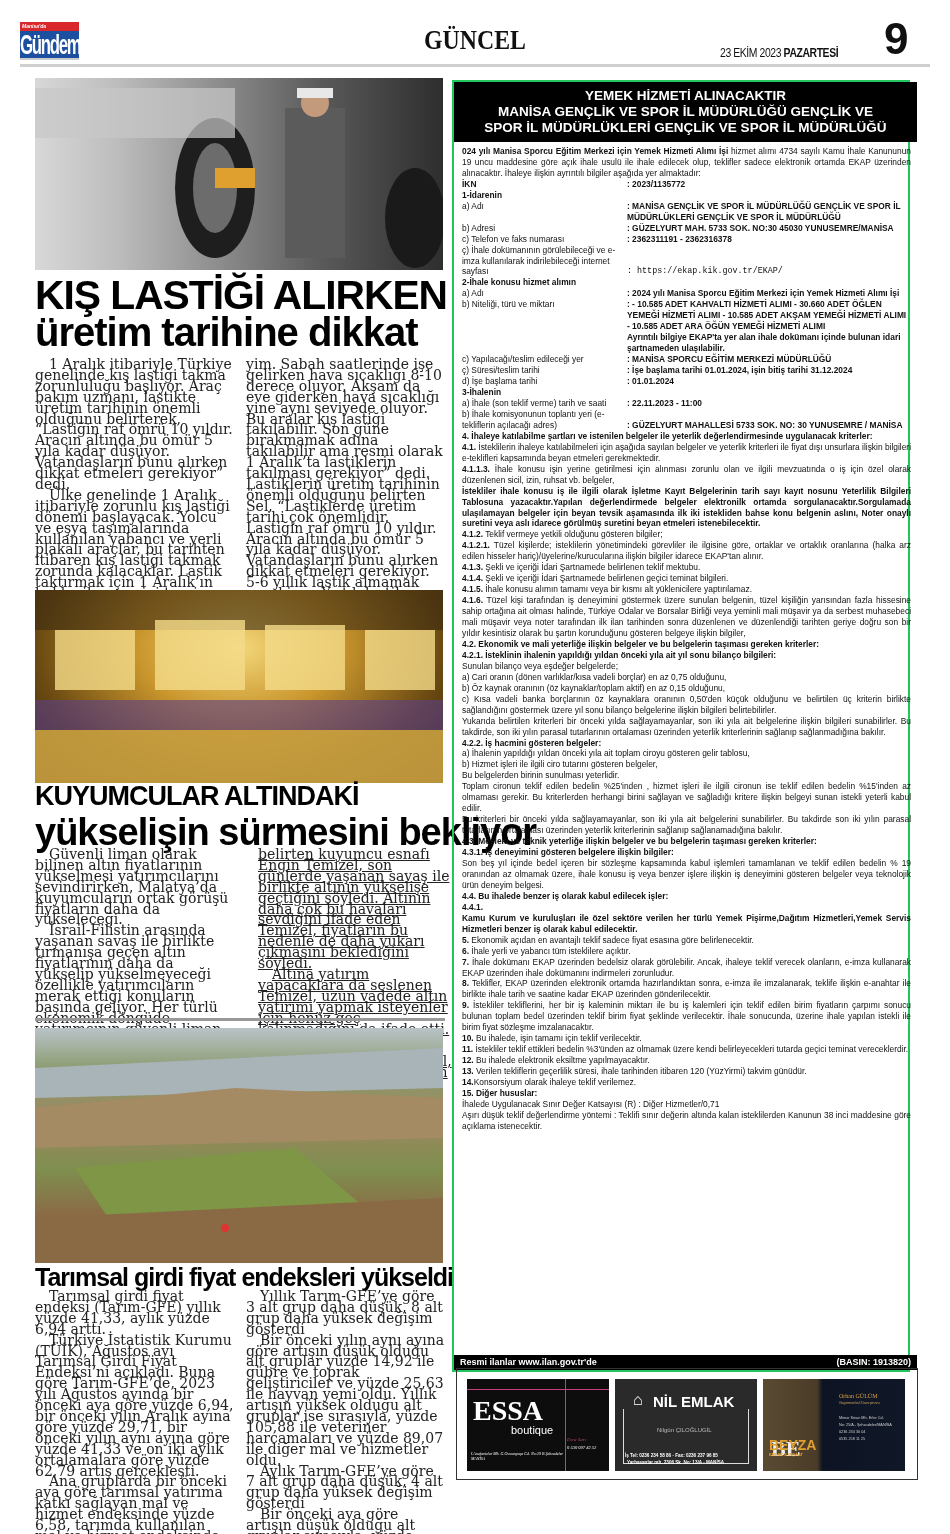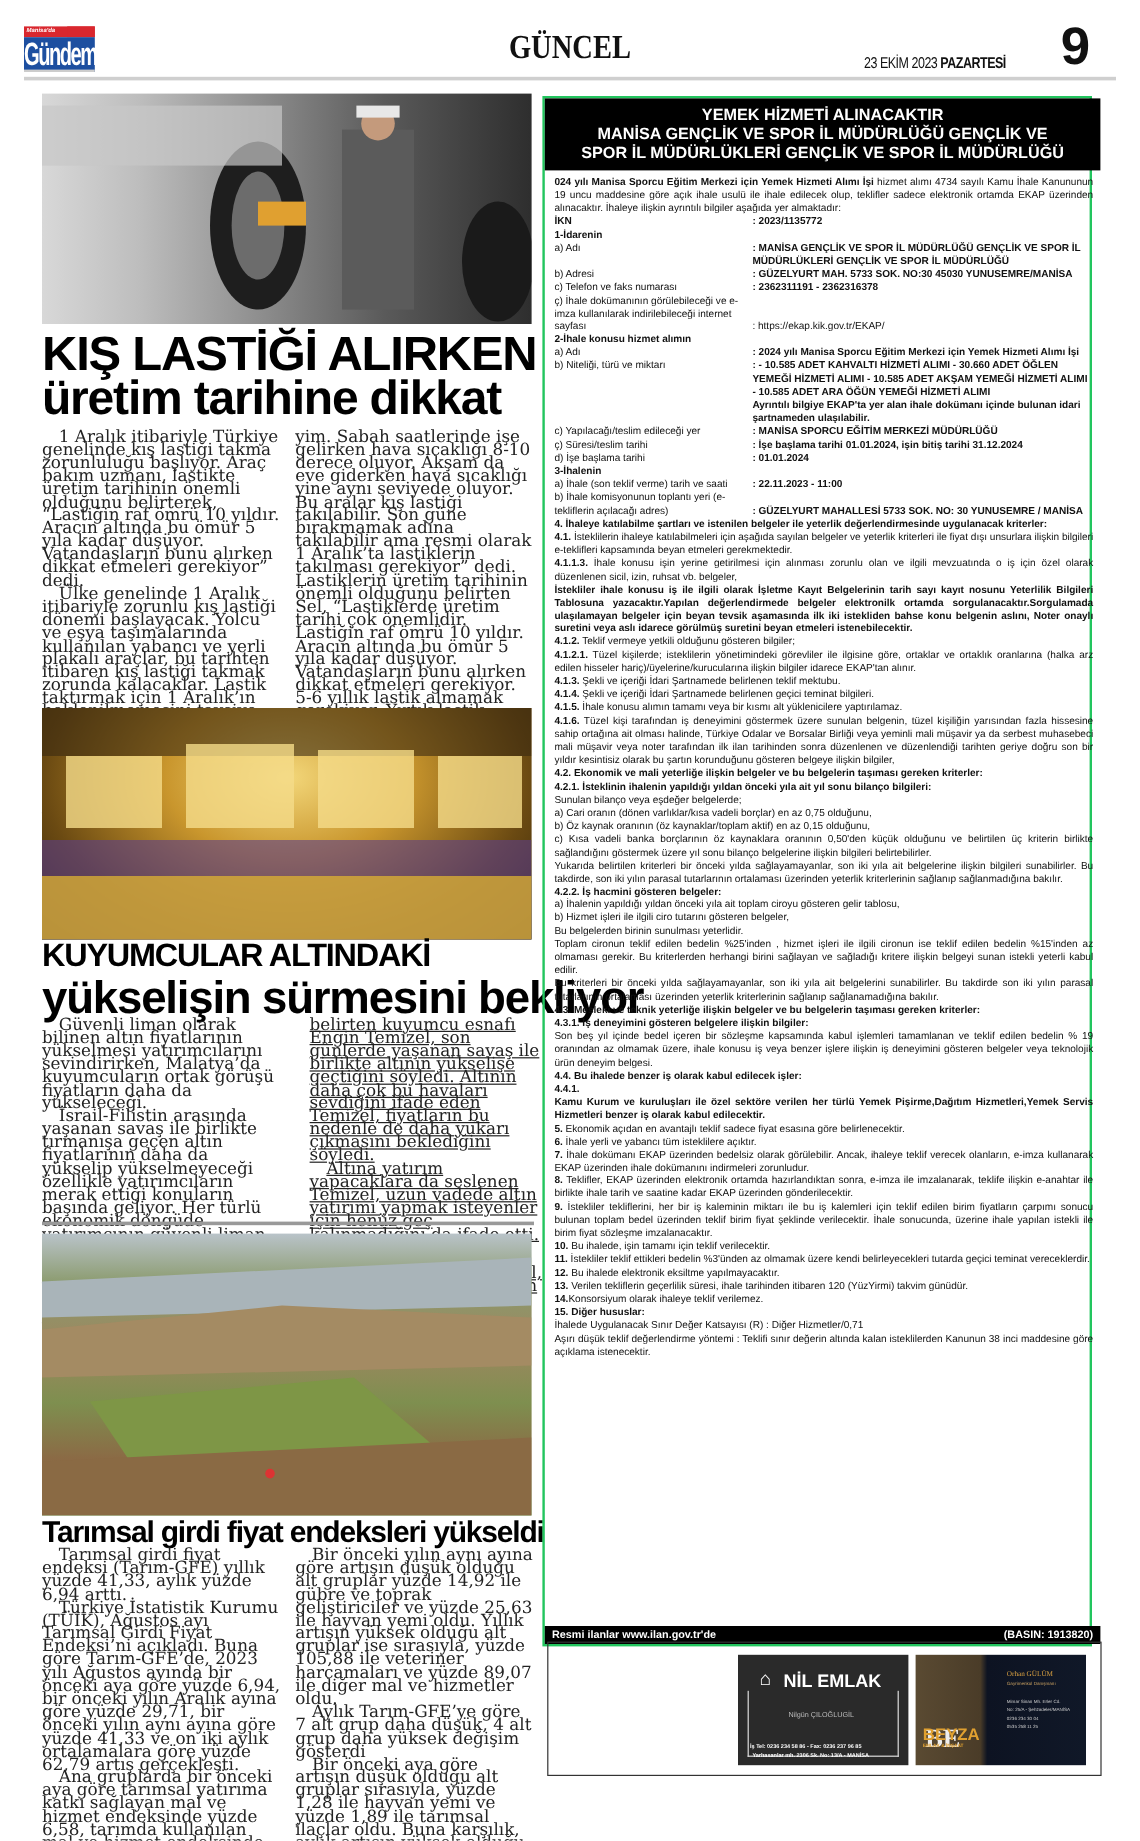--- a/index.html
+++ b/index.html
@@ -127,20 +127,21 @@
     <circle cx="190" cy="200" r="4" fill="#d33"></circle>
   </svg>
 </div>
 <div id="hl3" class="hl">Tarımsal girdi fiyat endeksleri yükseldi</div>
 <div class="col" style="left:35px;top:1291px;width:200px;">
   <p>Tarımsal girdi fiyat endeksi (Tarım-GFE) yıllık yüzde 41,33, aylık yüzde 6,94 arttı.</p>
   <p>Türkiye İstatistik Kurumu (TÜİK), Ağustos ayı Tarımsal Girdi Fiyat Endeksi’ni açıkladı. Buna göre Tarım-GFE’de, 2023 yılı Ağustos ayında bir önceki aya göre yüzde 6,94, bir önceki yılın Aralık ayına göre yüzde 29,71, bir önceki yılın aynı ayına göre yüzde 41,33 ve on iki aylık ortalamalara göre yüzde 62,79 artış gerçekleşti.</p>
   <p>Ana gruplarda bir önceki aya göre tarımsal yatırıma katkı sağlayan mal ve hizmet endeksinde yüzde 6,58, tarımda kullanılan mal ve hizmet endeksinde yüzde 7,01 artış gerçekleşti. Bir önceki yılın aynı ayına göre göre tarımda kullanılan mal ve hizmet endeksinde yüzde 36,51, tarımsal yatırıma katkı sağlayan mal ve hizmet endeksinde yüzde 79,22 artış gerçekleşti.</p>
 </div>
 <div class="col" style="left:246px;top:1291px;width:198px;">
+  <p>Yıllık Tarım-GFE’ye göre 3 alt grup daha düşük, 8 alt grup daha yüksek değişim gösterdi</p>
   <p>Bir önceki yılın aynı ayına göre artışın düşük olduğu alt gruplar yüzde 14,92 ile gübre ve toprak geliştiriciler ve yüzde 25,63 ile hayvan yemi oldu. Yıllık artışın yüksek olduğu alt gruplar ise sırasıyla, yüzde 105,88 ile veteriner harcamaları ve yüzde 89,07 ile diğer mal ve hizmetler oldu.</p>
   <p>Aylık Tarım-GFE’ye göre 7 alt grup daha düşük, 4 alt grup daha yüksek değişim gösterdi</p>
   <p><span>Bir önceki aya göre artışın düşük olduğu alt gruplar sırasıyla, yüzde 1,28 ile hayvan yemi ve yüzde 1,89 ile tarımsal ilaçlar oldu. Buna karşılık, aylık artışın yüksek olduğu alt gruplar ise sırasıyla, yüzde 19,93 ile enerji ve yağlar ve yüzde 18,07 ile gübre ve toprak geliştiriciler oldu.</span><span class="iha">İHA</span></p>
 </div>
 
 <div id="notice" class="abs">
   <div id="notice-head">
     <div>YEMEK HİZMETİ ALINACAKTIR</div>
     <div>MANİSA GENÇLİK VE SPOR İL MÜDÜRLÜĞÜ GENÇLİK VE</div>
     <div>SPOR İL MÜDÜRLÜKLERİ GENÇLİK VE SPOR İL MÜDÜRLÜĞÜ</div>
@@ -159,21 +160,21 @@
     <div class="row">
         <span class="k">b) Adresi</span>
         <b class="v">: GÜZELYURT MAH. 5733 SOK. NO:30 45030 YUNUSEMRE/MANİSA</b>
       </div>
     <div class="row">
         <span class="k">c) Telefon ve faks numarası</span>
         <b class="v">: 2362311191 - 2362316378</b>
       </div>
     <div class="row">
         <span class="k" style="width:160px;margin-right:5px;">ç) İhale dokümanının görülebileceği ve e-imza kullanılarak indirilebileceği internet sayfası</span>
-        <span class="v" style="align-self:flex-end;">: https://ekap.kik.gov.tr/EKAP/</span>
+        <span class="v" style="align-self:flex-end;font-family:Liberation Mono, monospace;">: https://ekap.kik.gov.tr/EKAP/</span>
       </div>
     <b>2-İhale konusu hizmet alımın</b>
     <div class="row">
         <span class="k">a) Adı</span>
         <b class="v">: 2024 yılı Manisa Sporcu Eğitim Merkezi için Yemek Hizmeti Alımı İşi</b>
       </div>
     <div class="row">
         <span class="k">b) Niteliği, türü ve miktarı</span>
         <div class="v"><b>: - 10.585 ADET KAHVALTI HİZMETİ ALIMI - 30.660 ADET ÖĞLEN YEMEĞİ HİZMETİ ALIMI - 10.585 ADET AKŞAM YEMEĞİ HİZMETİ ALIMI - 10.585 ADET ARA ÖĞÜN YEMEĞİ HİZMETİ ALIMI</b><br><b>Ayrıntılı bilgiye EKAP'ta yer alan ihale dokümanı içinde bulunan idari şartnameden ulaşılabilir.</b></div>
       </div>
@@ -243,20 +244,29 @@
         <div class="j"><span>Aşırı düşük teklif değerlendirme yöntemi : Teklifi sınır değerin altında kalan isteklilerden Kanunun 38 inci maddesine göre açıklama istenecektir.</span></div>
       </div>
   </div>
   <div id="notice-foot">
     <span>Resmi ilanlar www.ilan.gov.tr'de</span>
     <span>(BASIN: 1913820)</span>
   </div>
 </div>
 
 <div id="ads" class="abs">
+  <div id="ad1" class="ad">
+    <div class="t" style="left:0;top:10px;width:142px;height:1px;background:#c2407e;"></div>
+    <div class="t" style="left:98px;top:0;width:1px;height:92px;background:#c2407e;"></div>
+    <div class="t" style="left:6px;top:16px;font:bold 28px 'Liberation Serif',serif;">ESSA</div>
+    <div class="t" style="left:44px;top:45px;font:11px 'Liberation Sans',sans-serif;">boutique</div>
+    <div class="t" style="left:100px;top:58px;font:italic 5px 'Liberation Serif',serif;color:#c2407e;">Esra Sarı</div>
+    <div class="t" style="left:100px;top:66px;font:italic 4.5px 'Liberation Serif',serif;">0 530 097 42 52</div>
+    <div class="t" style="left:4px;top:72px;width:94px;white-space:normal;font:italic 4px 'Liberation Serif',serif;">I.Anafartalar Mh. G.Osmanpaşa Cd. No:29 B Şehzadeler MANİSA</div>
+  </div>
   <div id="ad2" class="ad">
     <div class="t" style="left:8px;top:30px;width:126px;height:55px;border:1.5px solid #ddd;border-top:none;"></div>
     <div class="t" style="left:18px;top:12px;font:bold 16px 'Liberation Sans',sans-serif;">⌂</div>
     <div class="t" style="left:38px;top:14px;font:bold 15px 'Liberation Sans',sans-serif;">NİL EMLAK</div>
     <div class="t" style="left:42px;top:48px;font:6px 'Liberation Sans',sans-serif;color:#bbb;">Nilgün ÇILOĞLUGİL</div>
     <div class="t" style="left:10px;top:74px;font:bold 4.6px 'Liberation Sans',sans-serif;">İş Tel: 0236 234 58 86 - Fax: 0236 237 96 85</div>
     <div class="t" style="left:12px;top:81px;font:bold 4.6px 'Liberation Sans',sans-serif;">Yarhasanlar mh. 2306 Sk. No: 13/A - MANİSA</div>
   </div>
   <div id="ad3" class="ad">
     <div class="t" style="left:8px;top:35px;font:bold 22px 'Liberation Serif',serif;color:#eee;margin-top:22px;">BE</div>

